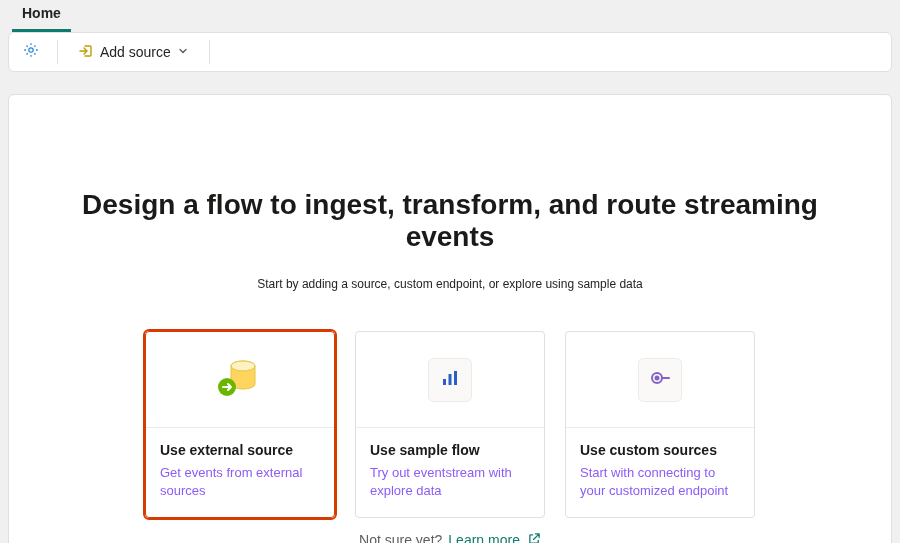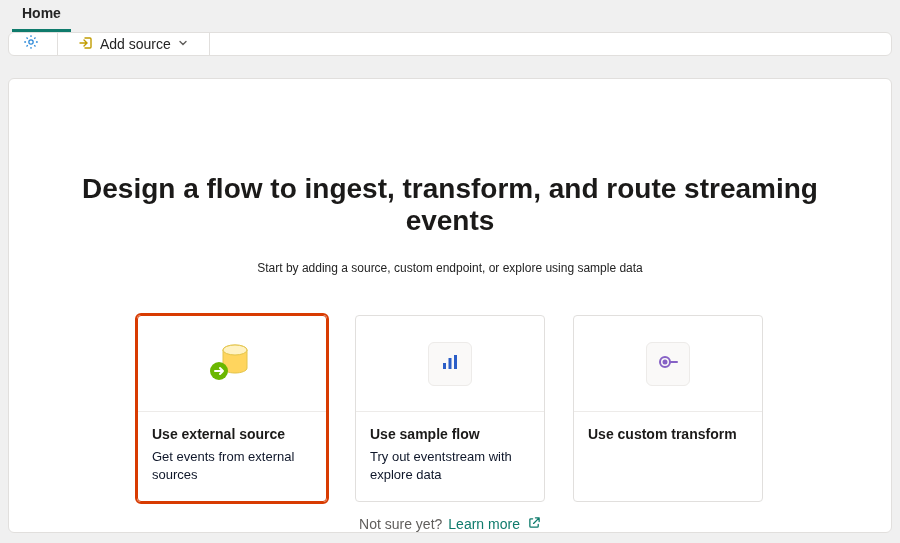--- a/index.html
+++ b/index.html
@@ -30,21 +30,21 @@
       border-bottom-color: #0f7b6c;
     }
     .toolbar-wrap {
       padding: 0 8px 8px;
       background: #f0f0f0;
     }
     .toolbar {
       background: #fff;
       border: 1px solid #e1dfdd;
       border-radius: 6px;
-      height: 24px;
+      height: 40px;
       display: flex;
       align-items: center;
       padding: 0 8px;
       gap: 12px;
     }
     .gear-btn {
       width: 28px;
       height: 28px;
       display: flex;
       align-items: center;
@@ -86,21 +86,21 @@
     }
     .hero-sub {
       margin-top: 24px;
       font-size: 12px;
       color: #242424;
     }
     .cards-row {
       margin-top: 40px;
       display: flex;
       justify-content: center;
-      gap: 28px;
+      gap: 20px;
     }
     .option-card {
       width: 190px;
       border: 1px solid #e1dfdd;
       border-radius: 4px;
       text-align: left;
       background: #fff;
       cursor: pointer;
       display: flex;
       flex-direction: column;
@@ -120,21 +120,21 @@
       padding: 14px 14px 18px;
     }
     .card-title {
       font-size: 14px;
       font-weight: 600;
       color: #1b1a19;
       margin-bottom: 6px;
     }
     .card-desc {
       font-size: 13px;
-      color: #0f172a;
+      color: #8b5cf6;
       line-height: 1.35;
     }
     .notsure-row {
       margin-top: 14px;
       font-size: 14px;
       color: #605e5c;
       display: flex;
       align-items: flex-end;
       justify-content: center;
       gap: 6px;
@@ -242,21 +242,22 @@
             <span>
               <svg width="22" height="22" viewBox="0 0 22 22" fill="none" stroke="#8661c5" stroke-width="2" stroke-linecap="round">
                 <circle cx="8" cy="11" r="5"></circle>
                 <circle cx="8" cy="11" r="1.5" fill="#8661c5"></circle>
                 <path d="M13 11h7"></path>
               </svg>
             </span>
           </div>
         </div>
         <div class="card-body">
-          <div class="card-title">Use custom transform</div>
+          <div class="card-title">Use custom sources</div>
+          <div class="card-desc">Start with connecting to your customized endpoint</div>
         </div>
       </div>
 
     </div>
 
     <div class="notsure-row">
       <span>Not sure yet?</span>
       <span class="learn-link">
         <span>Learn more</span>
         <span>

